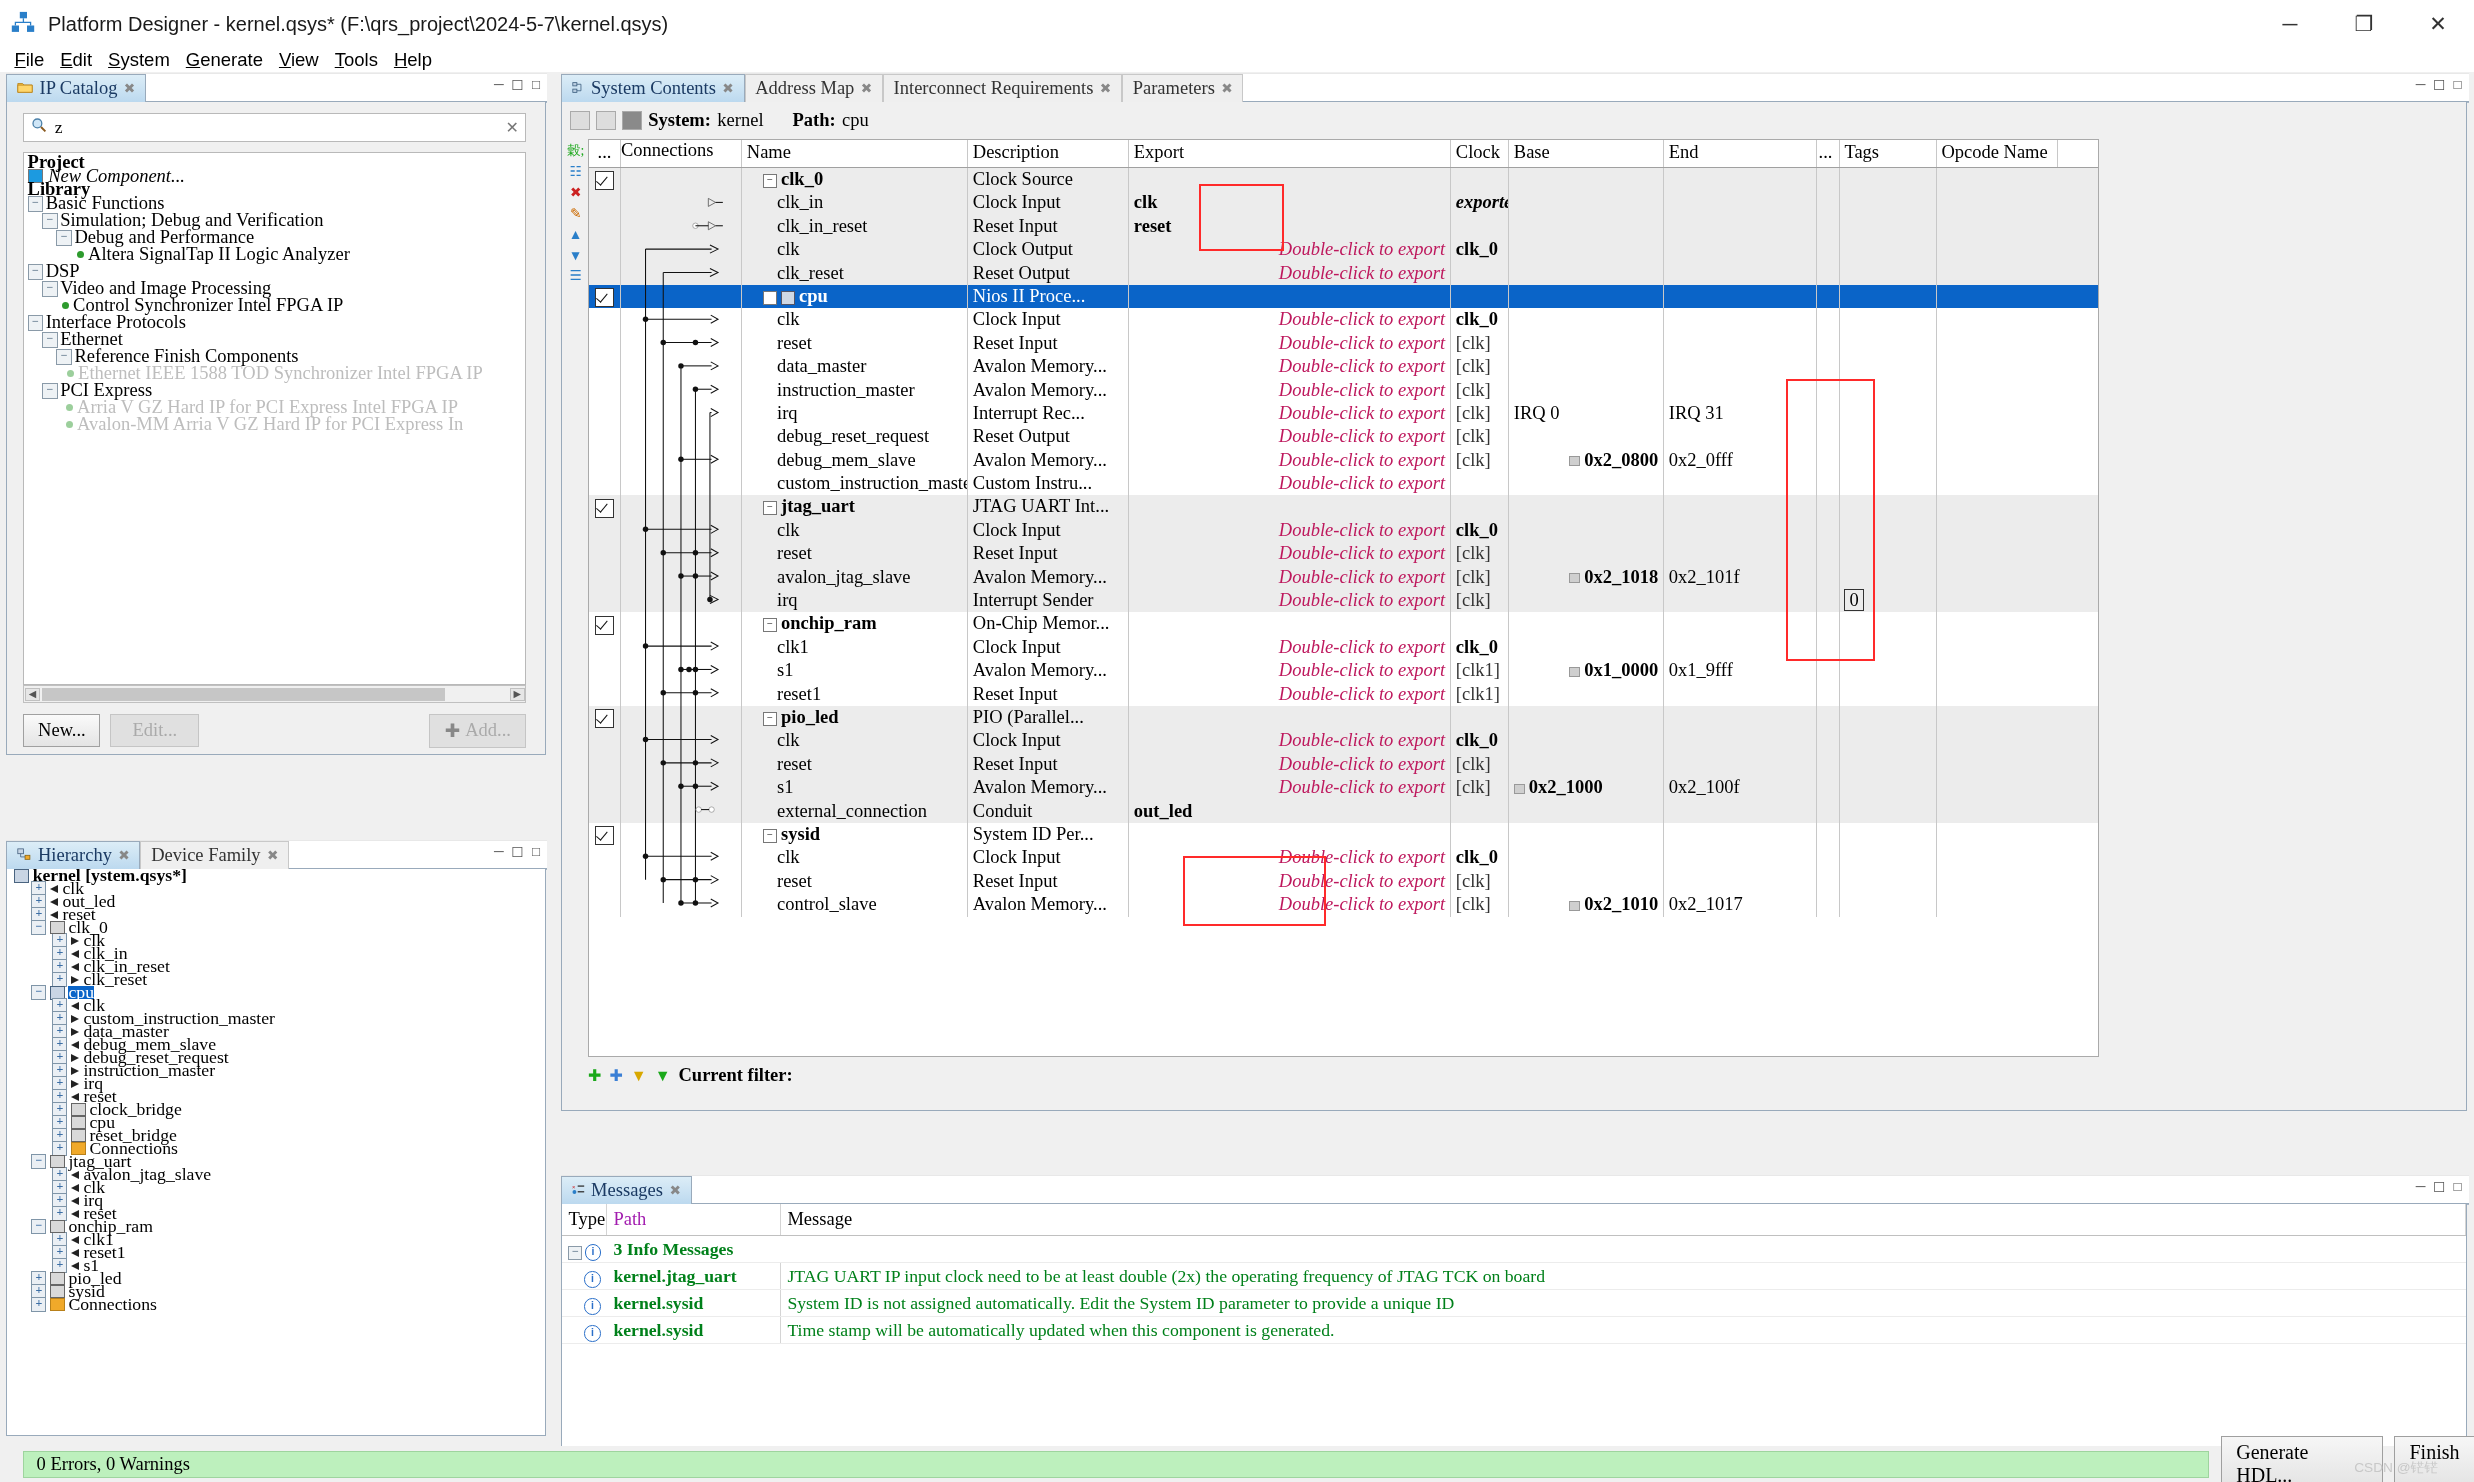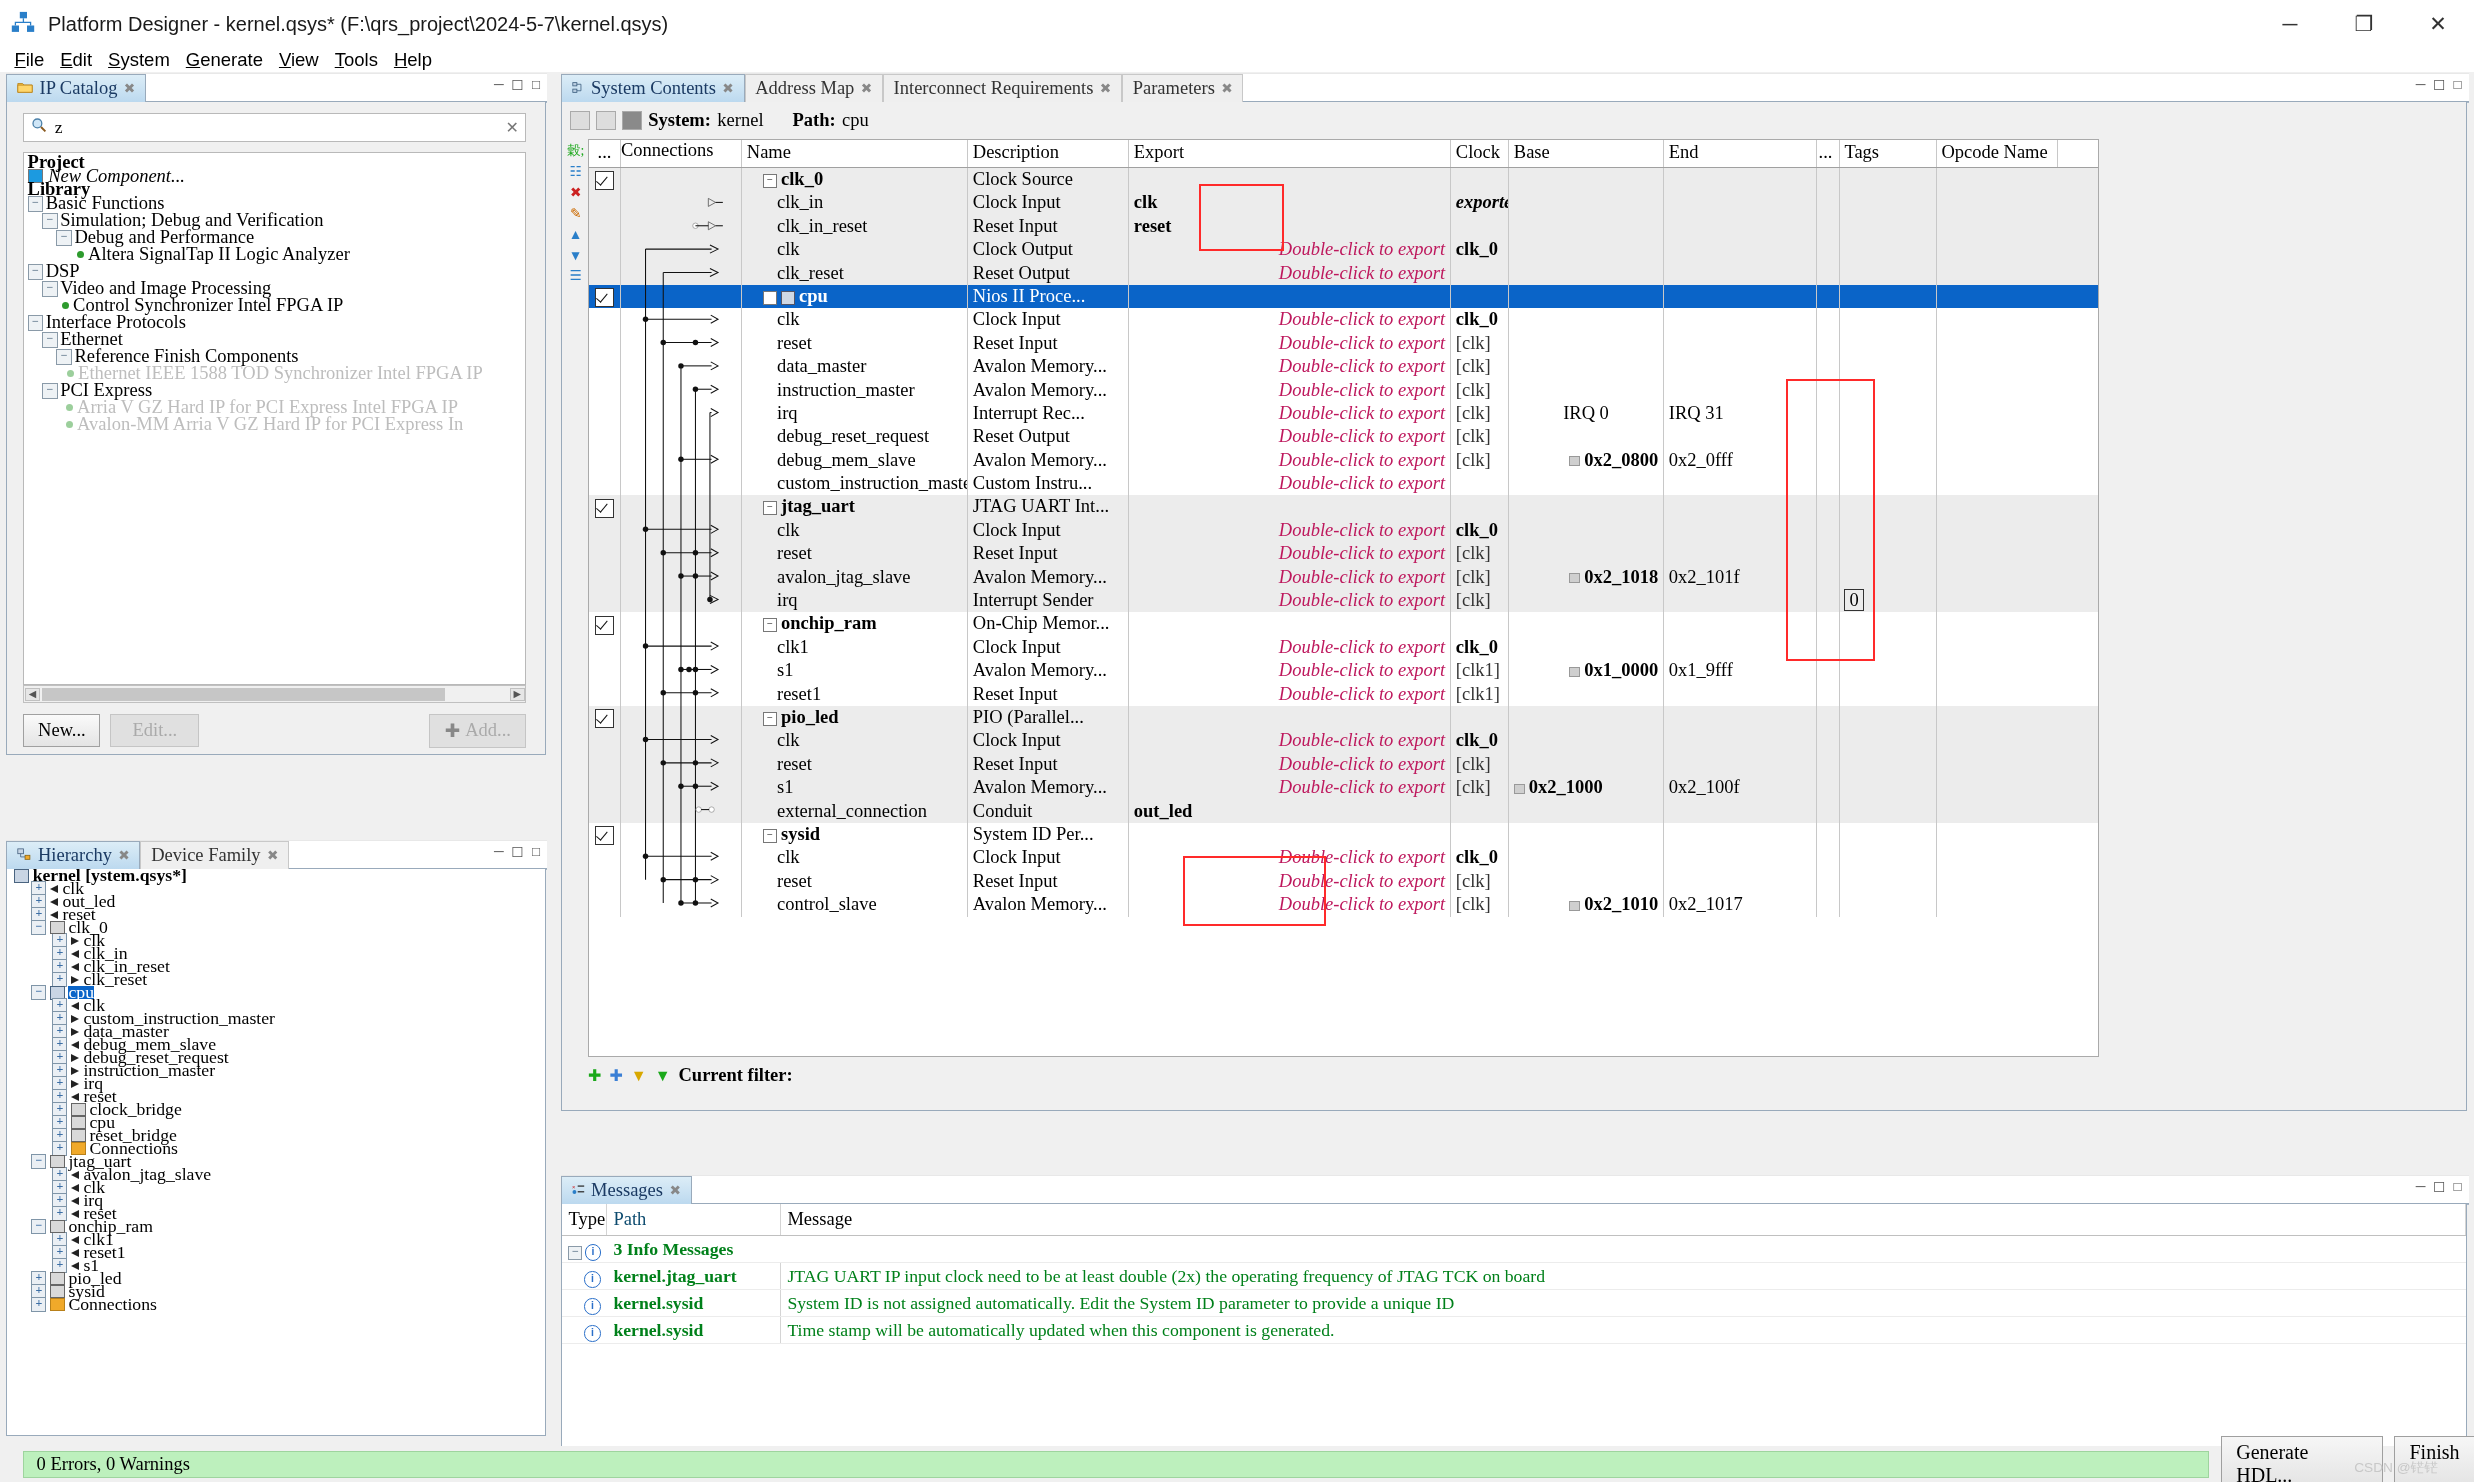--- a/index.html
+++ b/index.html
@@ -715,21 +715,21 @@
               <div class="c-tags"></div>
               <div class="c-op"></div>
             </div>
             <div class="row">
               <div class="c-use"></div>
               <div class="c-conn"></div>
               <div class="c-name" style="padding-left:35px"><span>irq</span></div>
               <div class="c-desc">Interrupt Rec...</div>
               <div class="c-exp dce" style="">Double-click to export</div>
               <div class="c-clk" style="color:#333;">[clk]</div>
-              <div class="c-base" style="font-weight:normal;text-align:center;">IRQ 0</div>
+              <div class="c-base" style="font-weight:normal;text-align:left;">IRQ 0</div>
               <div class="c-end">IRQ 31</div>
               <div class="c-dots"></div>
               <div class="c-tags"></div>
               <div class="c-op"></div>
             </div>
             <div class="row">
               <div class="c-use"></div>
               <div class="c-conn"></div>
               <div class="c-name" style="padding-left:35px"><span>debug_reset_request</span></div>
               <div class="c-desc">Reset Output</div>
@@ -1118,21 +1118,21 @@
       <div class="tabfill"></div>
       <div class="panel-ctrls">
         <span class="pc">─</span>
         <span class="pc">☐</span>
         <span class="pc">□</span>
       </div>
     </div>
     <div id="msg-inner">
       <div class="mhdr">
         <div class="m-type">Type</div>
-        <div class="m-path" style="color:#0c4a6e;font-weight:normal">Path</div>
+        <div class="m-path" style="color:#a21caf;font-weight:normal">Path</div>
         <div class="m-msg" style="color:#000">Message</div>
       </div>
       <div class="mrow">
         <div class="m-type"><span class="exp" style="width:12px;height:12px;line-height:9.7px">−</span><span class="infoic">i</span></div>
         <div class="m-path" style="width:auto;border-right:none">3 Info Messages</div>
       </div>
       <div class="mrow">
         <div class="m-type" style="text-align:right"><span class="infoic">i</span></div>
         <div class="m-path">kernel.jtag_uart</div>
         <div class="m-msg">JTAG UART IP input clock need to be at least double (2x) the operating frequency of JTAG TCK on board</div>

